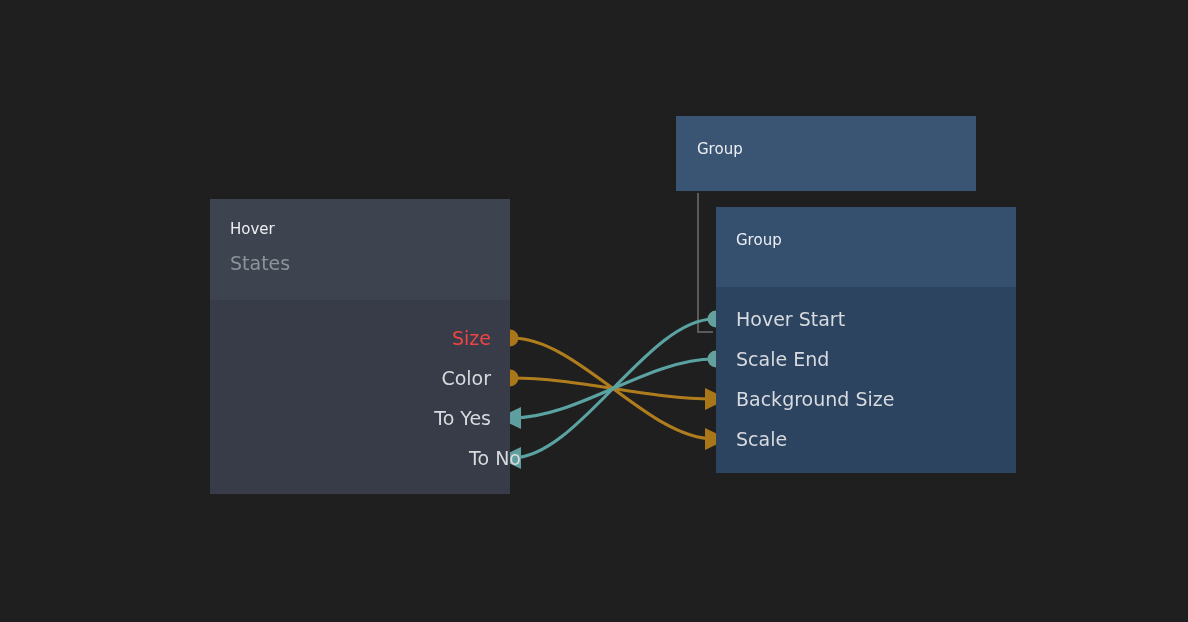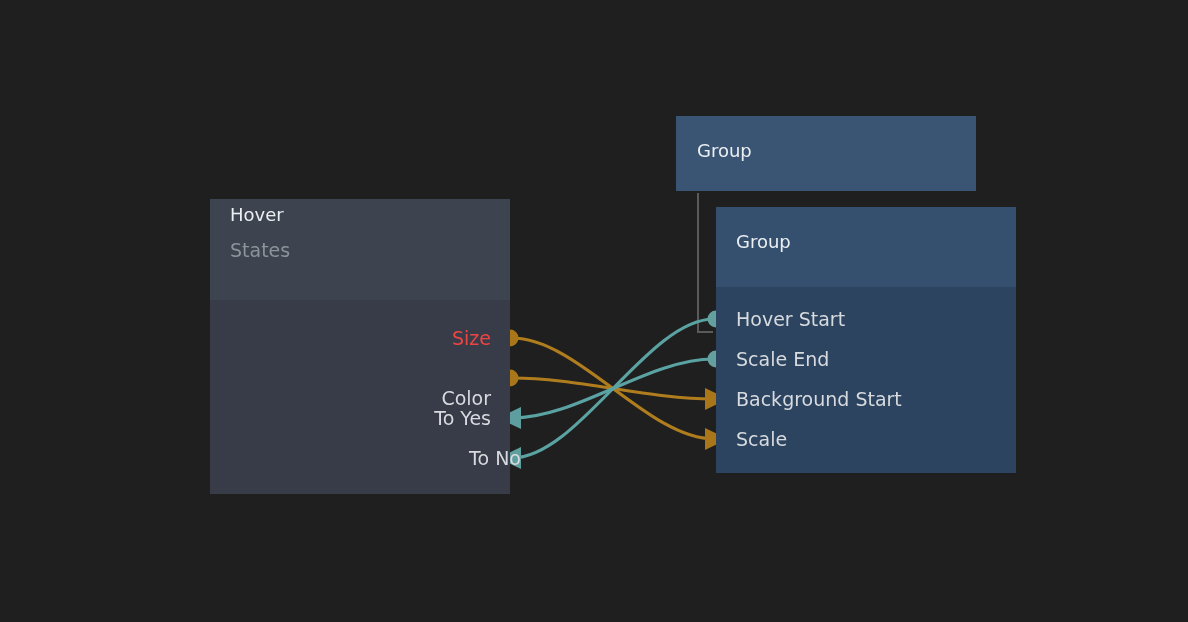--- a/index.html
+++ b/index.html
@@ -31,21 +31,21 @@
     box-sizing: border-box;
     width: 100%;
     overflow: hidden;
   }
   .node-body {
     box-sizing: border-box;
     width: 100%;
   }
   .node-title {
     color: #eceff2;
-    font-size: 18px;
+    font-size: 15px;
     line-height: 1;
     font-weight: 400;
     white-space: nowrap;
   }
   .node-subtitle {
     color: #8e9299;
     font-size: 19px;
     line-height: 1;
     font-weight: 400;
     white-space: nowrap;
@@ -54,21 +54,21 @@
   
   #hover-node {
     left: 210px;
     top: 199px;
     width: 300px;
     height: 295px;
   }
   #hover-node .node-header {
     height: 101px;
     background: #3e4350;
-    padding: 7px 0 0 20px;
+    padding: 23px 0 0 20px;
   }
   #hover-node .node-header .node-title { margin-bottom: 17px; }
   #hover-node .node-body {
     height: 194px;
     background: #383c48;
   }
 
   
   #group-outer {
     left: 676px;
@@ -138,33 +138,33 @@
 
 <div class="node" id="hover-node">
   <div class="node-header" style="background: rgb(62, 67, 80);">
     <div class="node-title" style="color: rgb(236, 239, 242);">Hover</div>
     <div class="node-subtitle" style="color: rgb(142, 146, 153); margin-top: 13px;">States</div>
   </div>
   <div class="node-body" style="background: rgb(56, 60, 72);"></div>
 </div>
 
 <div class="port-label out" style="right: 697px; top: 329px; color: #ef4444;">Size</div>
-<div class="port-label out" style="right: 697px; top: 369px; color: rgb(215, 218, 222); margin-top: 20px;">Color</div>
+<div class="port-label out" style="right: 697px; top: 369px; color: rgb(215, 218, 222);">Color</div>
 <div class="port-label out" style="right: 697px; top: 409px; color: rgb(215, 218, 222);">To Yes</div>
 <div class="port-label out" style="right: 667px; top: 449px; color: rgb(215, 218, 222);">To No</div>
 
 <div class="node" id="group-outer">
   <div class="node-header" style="background: rgb(58, 85, 115);">
     <div class="node-title" style="color: rgb(236, 239, 242);">Group</div>
   </div>
 </div>
 
 <div class="node" id="group-inner">
   <div class="node-header" style="background: rgb(53, 80, 110);">
     <div class="node-title" style="color: rgb(236, 239, 242);">Group</div>
   </div>
   <div class="node-body" style="background: rgb(44, 68, 96);"></div>
 </div>
 
 <div class="port-label in" style="left: 736px; top: 310px; color: rgb(215, 218, 222);">Hover Start</div>
 <div class="port-label in" style="left: 736px; top: 350px; color: rgb(215, 218, 222);">Scale End</div>
-<div class="port-label in" style="left: 736px; top: 390px; color: rgb(215, 218, 222);">Background Start</div>
+<div class="port-label in" style="left: 736px; top: 390px; color: rgb(215, 218, 222);">Background Size</div>
 <div class="port-label in" style="left: 736px; top: 430px; color: rgb(215, 218, 222);">Scale</div>
 
 </body></html>

